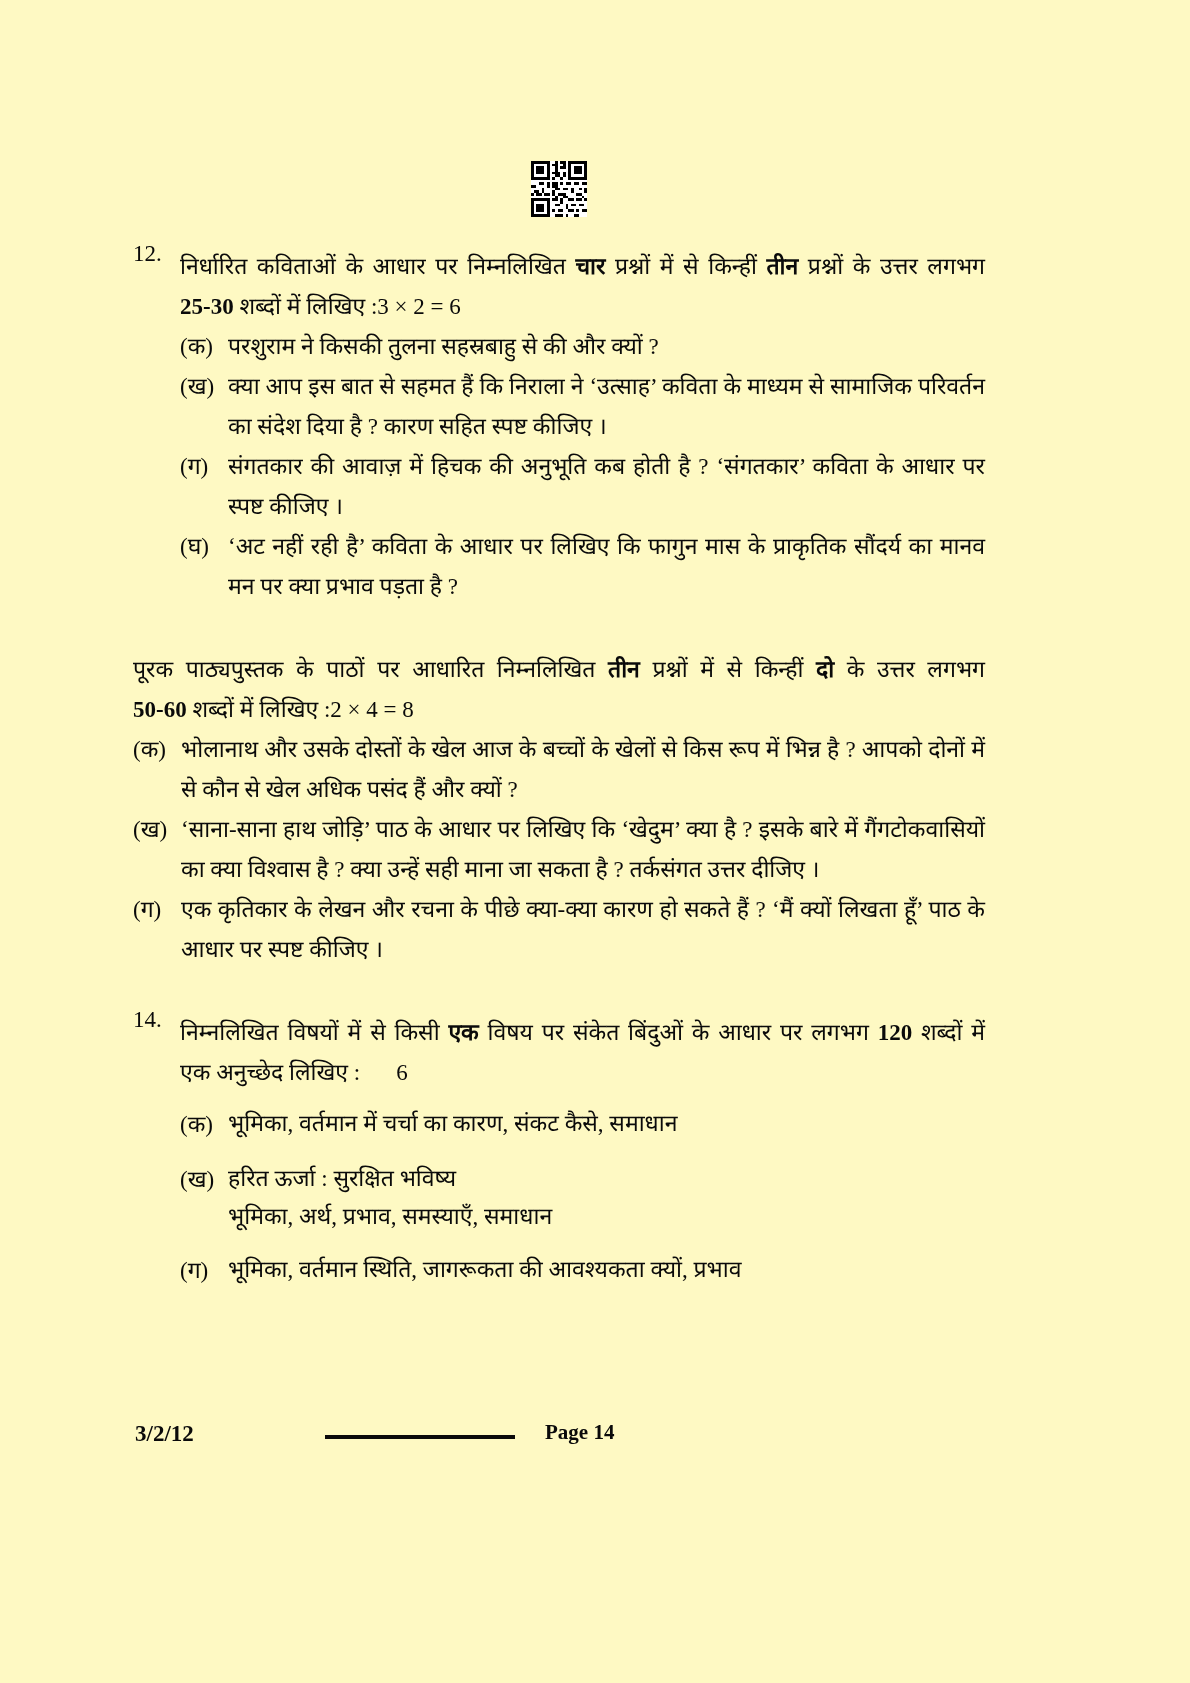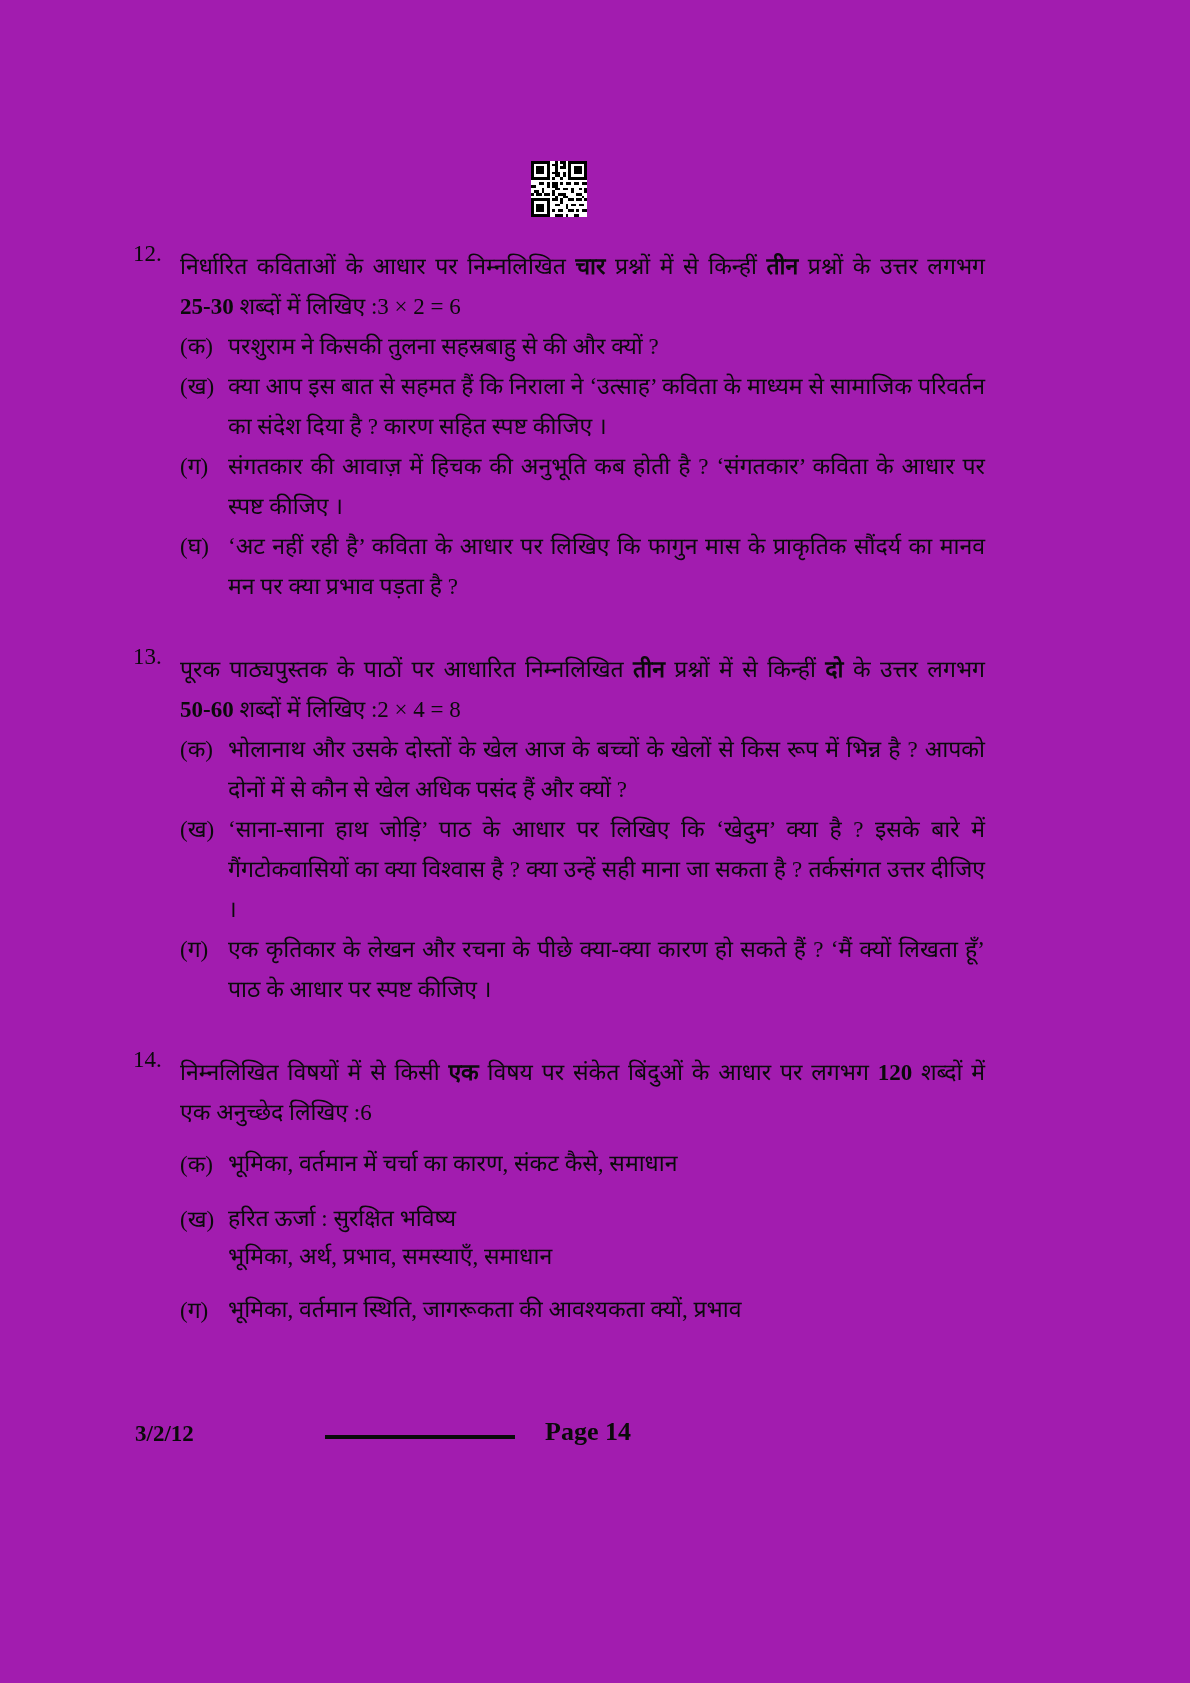--- a/index.html
+++ b/index.html
@@ -1,20 +1,20 @@
 <!DOCTYPE html>
 <html><head>
 <meta charset="utf-8">
 <style>
   html,body { margin:0; padding:0; background:#e8e8e8; }
   .page {
     position:relative;
     width:1190px; height:1683px;
     margin:0 auto;
-    background:#a21caf;
+    background:#fef9c3;
     font-family:"Liberation Serif","DejaVu Serif",serif;
     color:#0a0a0a;
     font-size:23px;
     line-height:40px;
     overflow:hidden;
   }
   .content {
     position:absolute;
     left:133px; top:160px;
     width:852px;
@@ -43,21 +43,21 @@
   .footer-code {
     position:absolute; left:135px; top:1414px;
     font-weight:700; font-size:23px;
   }
   .footer-divider {
     position:absolute; left:325px; top:1435px;
     width:190px; height:4px; background:#0a0a0a;
   }
   .footer-page {
     position:absolute; left:545px; top:1412px;
-    font-weight:700; font-size:26px;
+    font-weight:700; font-size:21px;
   }
 </style>
 </head>
 <body>
 
 <div class="page">
   <div class="content">
 
     <div class="qr-wrap">
       <svg width="56" height="58" viewBox="0 0 21 21" shape-rendering="crispEdges">
@@ -153,21 +153,20 @@
           <span class="sub-text">संगतकार की आवाज़ में हिचक की अनुभूति कब होती है ? ‘संगतकार’ कविता के आधार पर स्पष्ट कीजिए ।</span>
         </div>
         <div class="sub">
           <span class="sub-label">(घ)</span>
           <span class="sub-text">‘अट नहीं रही है’ कविता के आधार पर लिखिए कि फागुन मास के प्राकृतिक सौंदर्य का मानव मन पर क्या प्रभाव पड़ता है ?</span>
         </div>
       </div>
     </section>
 
     <section class="question q13">
-      <div class="q-num">13.</div>
       <div class="q-body">
         <div class="q-header"><span>पूरक पाठ्यपुस्तक के पाठों पर आधारित निम्नलिखित </span><span style="font-weight: 700;">तीन</span><span> प्रश्नों में से किन्हीं </span><span style="font-weight: 700;">दो</span><span> के उत्तर लगभग</span></div>
         <div class="q-line2">
           <span><span style="font-weight: 700;">50-60</span><span> शब्दों में लिखिए :</span></span>
           <span class="marks">2 × 4 = 8</span>
         </div>
         <div class="sub">
           <span class="sub-label">(क)</span>
           <span class="sub-text">भोलानाथ और उसके दोस्तों के खेल आज के बच्चों के खेलों से किस रूप में भिन्न है ? आपको दोनों में से कौन से खेल अधिक पसंद हैं और क्यों ?</span>
         </div>
@@ -179,21 +178,21 @@
           <span class="sub-label">(ग)</span>
           <span class="sub-text">एक कृतिकार के लेखन और रचना के पीछे क्या-क्या कारण हो सकते हैं ? ‘मैं क्यों लिखता हूँ’ पाठ के आधार पर स्पष्ट कीजिए ।</span>
         </div>
       </div>
     </section>
 
     <section class="question q14">
       <div class="q-num">14.</div>
       <div class="q-body">
         <div class="q-header"><span>निम्नलिखित विषयों में से किसी </span><span style="font-weight: 700;">एक</span><span> विषय पर संकेत बिंदुओं के आधार पर लगभग </span><span style="font-weight: 700;">120</span><span> शब्दों में</span></div>
-        <div class="q-line2" style="margin-bottom:12px;">
+        <div class="q-line2" style="margin-bottom:12px;gap:36px;">
           <span><span>एक अनुच्छेद लिखिए :</span></span>
           <span class="marks">6</span>
         </div>
         <div class="sub topic">
           <span class="sub-label">(क)</span>
           <span class="sub-text">
             <div class="topic-hint">भूमिका, वर्तमान में चर्चा का कारण, संकट कैसे, समाधान</div>
           </span>
         </div>
         <div class="sub topic">

